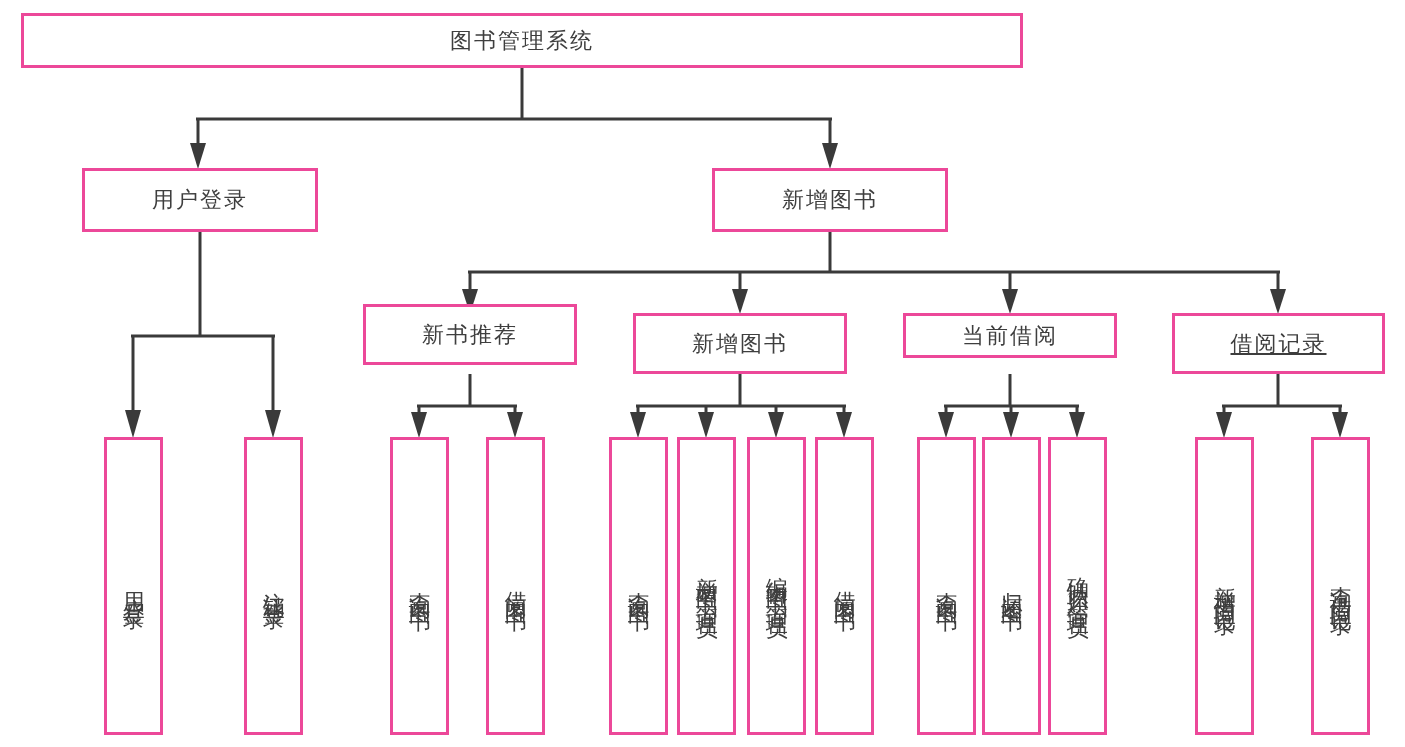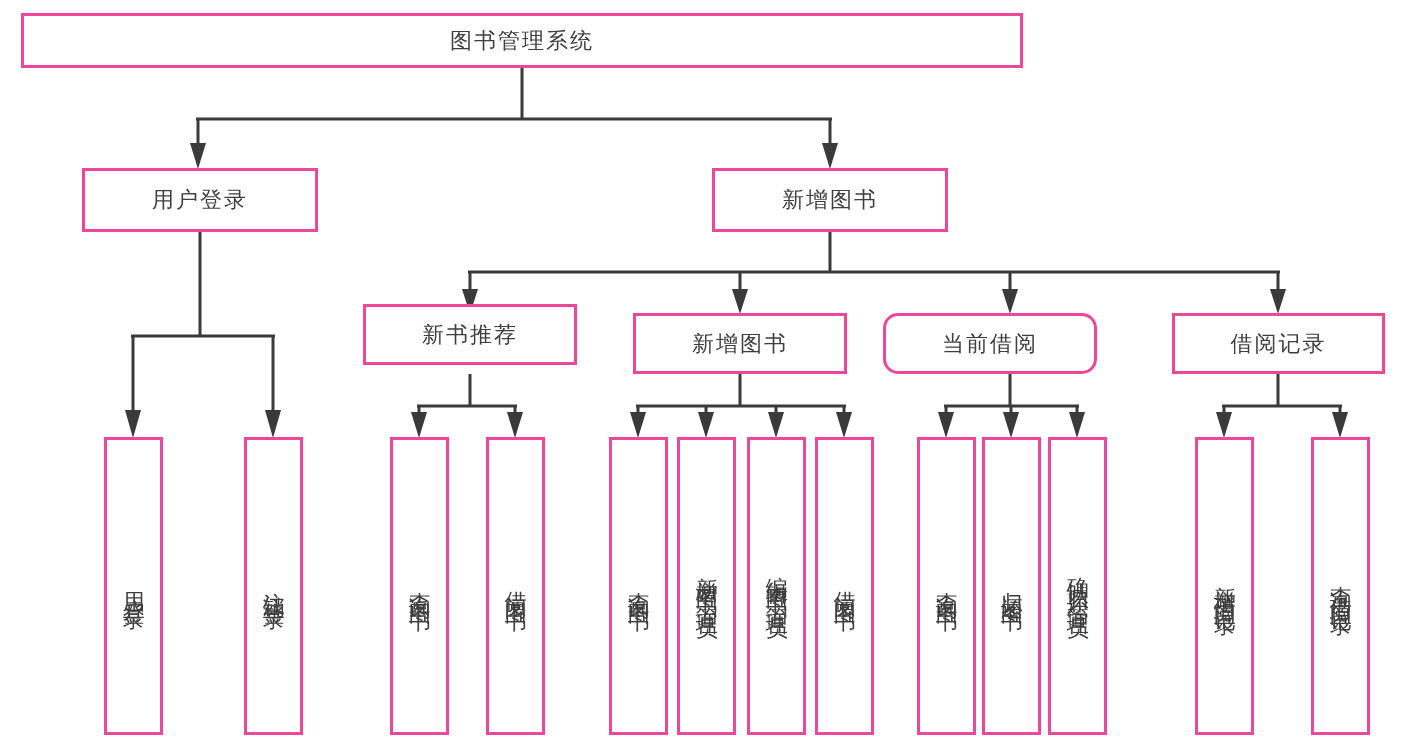--- a/index.html
+++ b/index.html
@@ -126,24 +126,24 @@
   <div class="box" style="left:712px; top:168px; width:236px; height:64px;">
     <span class="h-label">新增图书</span>
   </div>
 
   <div class="box" style="left:363px; top:304px; width:214px; height:61px;">
     <span class="h-label">新书推荐</span>
   </div>
   <div class="box" style="left:633px; top:313px; width:214px; height:61px;">
     <span class="h-label">新增图书</span>
   </div>
-  <div class="box" style="left:883px; top:313px; width:214px; height:61px;border-radius:15px;">
+  <div class="box" style="left:903px; top:313px; width:214px; height:45px;">
     <span class="h-label">当前借阅</span>
   </div>
-  <div class="box" style="left:1172px; top:313px; width:213px; height:61px;">
+  <div class="box" style="left:1172px; top:313px; width:213px; height:61px;text-decoration:underline;">
     <span class="h-label">借阅记录</span>
   </div>
 
   <div class="box leaf" style="left:104px;">
     <span class="v-text">用户登录</span>
   </div>
   <div class="box leaf" style="left:244px;">
     <span class="v-text">注销登录</span>
   </div>
 

